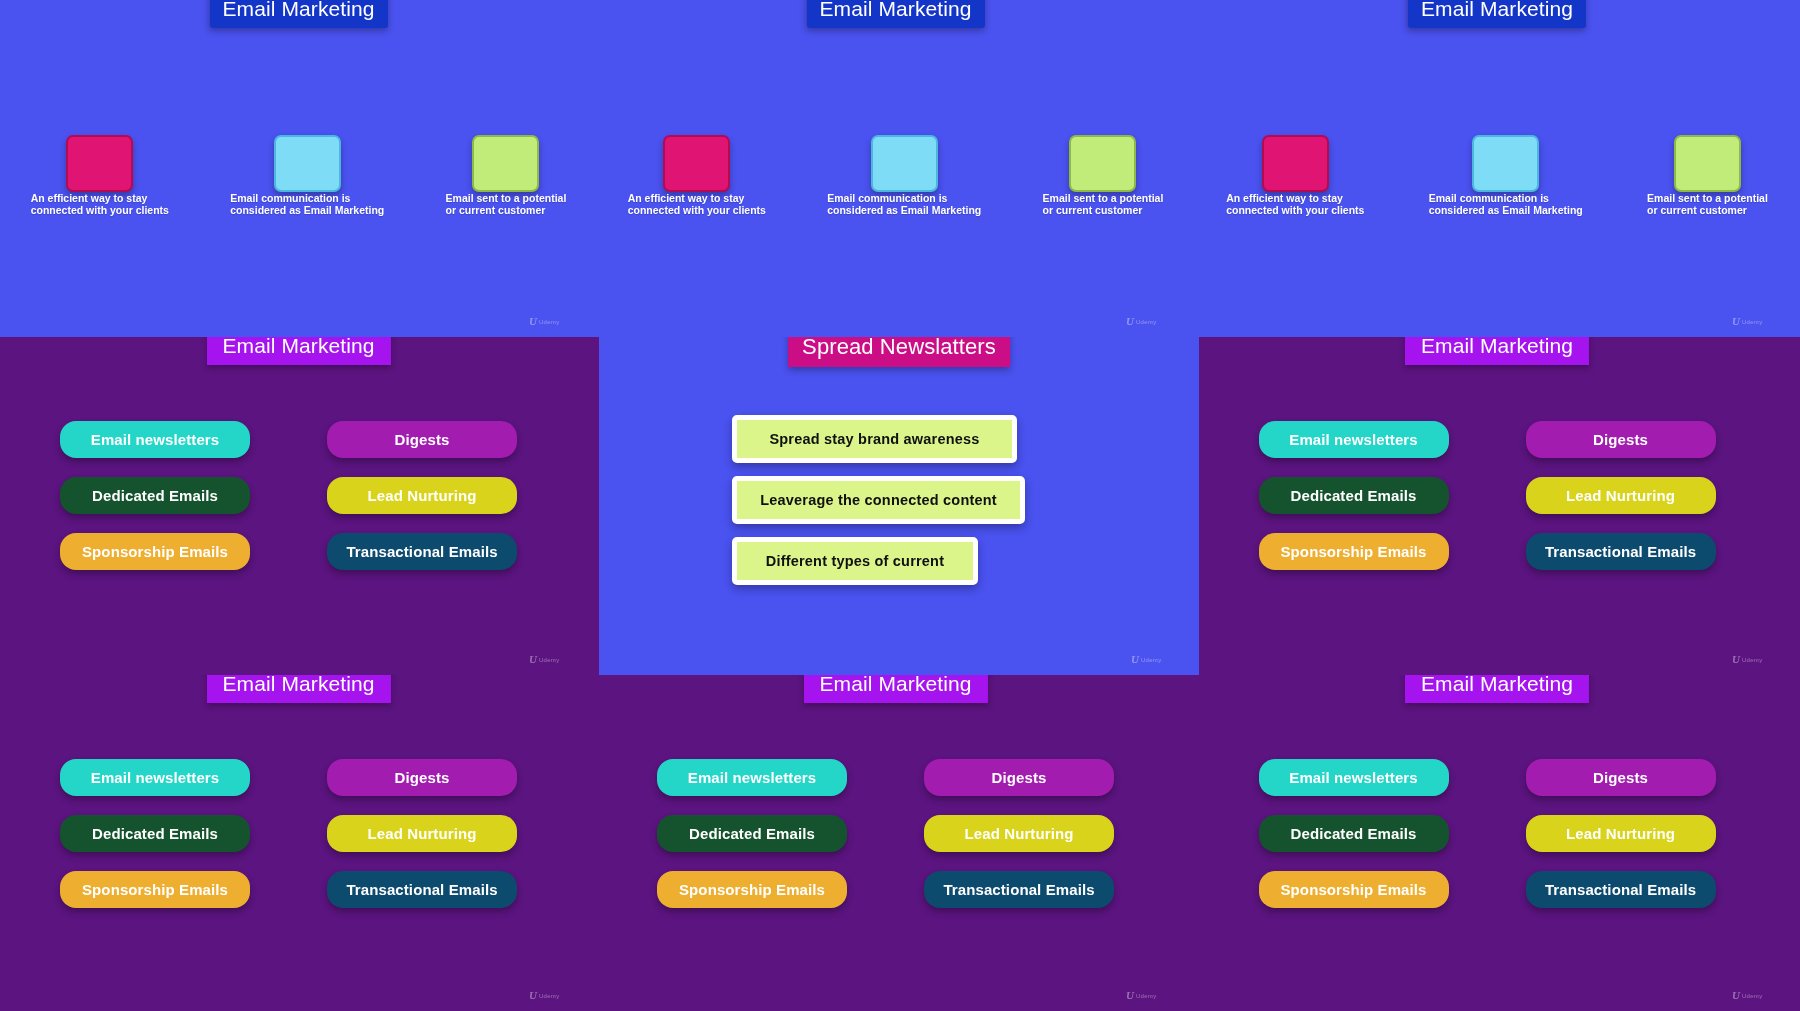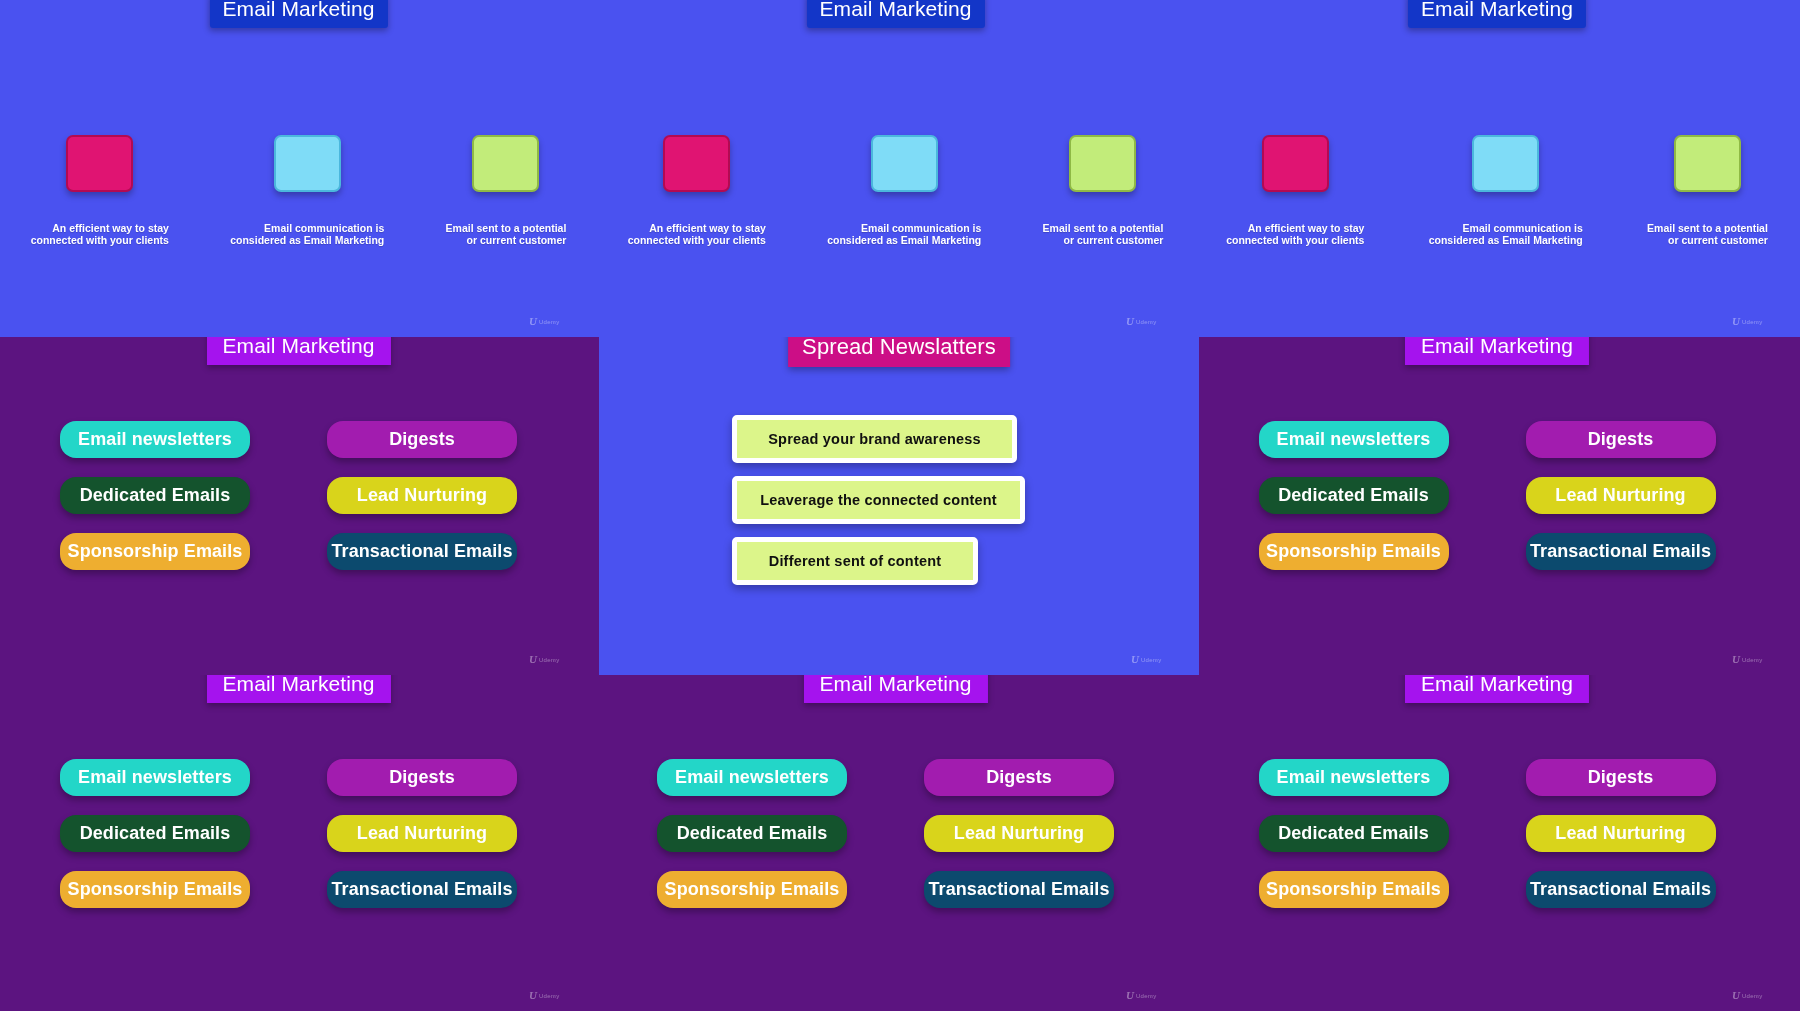--- a/index.html
+++ b/index.html
@@ -49,41 +49,40 @@
     display:flex;flex-direction:column;align-items:center;
   }
   .swatch{
     width:63px;height:53px;border-radius:7px;
     box-shadow:0 4px 6px rgba(0,0,0,.28);
   }
   .swatch.pink{background:#e01472;border:2px solid #b30a52;}
   .swatch.cyan{background:#7fdcf7;border:2px solid #4bb7dd;}
   .swatch.lime{background:#c2ec7a;border:2px solid #8fb945;}
   .swatch-caption{
-    margin-top:30px;
     color:#ffffff;font-size:10.5px;font-weight:700;
-    text-align:right;line-height:1.15;white-space:pre-line;
+    text-align:left;line-height:1.15;white-space:pre-line;
     text-shadow:0 1px 1px rgba(0,0,0,.18);
   }
 
   
   .pm-title{
     position:absolute;
     background:#a513ee;color:#ffffff;
     font-size:21px;font-weight:400;
     padding:5px 16px 7px 16px;
     white-space:nowrap;
     box-shadow:0 3px 6px rgba(0,0,0,.30);
     letter-spacing:.1px;
   }
   .chip-grid{position:absolute;}
   .chip{
     position:absolute;
     display:flex;align-items:center;justify-content:center;
-    color:#ffffff;font-weight:700;font-size:18px;
+    color:#ffffff;font-weight:700;font-size:15px;
     border-radius:16px;
     box-shadow:0 4px 7px rgba(0,0,0,.30);
     white-space:nowrap;letter-spacing:.1px;
   }
   .c-teal  {background:#23d6c8;}
   .c-violet{background:#14532d;}
   .c-amber {background:#eeae30;}
   .c-magenta{background:#a21caf;}
   .c-yellow{background:#d9d41b;}
   .c-red   {background:#0c4a6e;}
@@ -271,21 +270,21 @@
         <div class="chip c-amber" style="left: 64.5px; top: 196px; width: 190px; height: 37px;">Sponsorship Emails</div>
         <div class="chip c-red" style="left: 331.5px; top: 196px; width: 190px; height: 37px;">Transactional Emails</div>
       </div>
       <div class="wm" style="left: 538px; top: 315px;">
         <span class="wm-mark">U</span>
         <span class="wm-word">Udemy</span>
       </div>
     </div>
     <div class="panel blue" style="left: 599px; top: 337px; width: 600px; height: 338px;">
       <div class="nl-title" style="left: 50%; top: -8px; transform: translateX(-50%);">Spread Newslatters</div>
-      <div class="nl-item" style="left: 133px; top: 78px; width: 275px; height: 38px;">Spread your brand awareness</div>
+      <div class="nl-item" style="left: 133px; top: 78px; width: 275px; height: 38px;">Spread stay brand awareness</div>
       <div class="nl-item" style="left: 133px; top: 139px; width: 283px; height: 38px;">Leaverage the connected content</div>
-      <div class="nl-item" style="left: 133px; top: 200px; width: 236px; height: 38px;">Different sent of content</div>
+      <div class="nl-item" style="left: 133px; top: 200px; width: 236px; height: 38px;">Different types of current</div>
       <div class="wm" style="left: 532px; top: 317px;">
         <span class="wm-mark">U</span>
         <span class="wm-word">Udemy</span>
       </div>
     </div>
   </div>
 
 </body></html>

